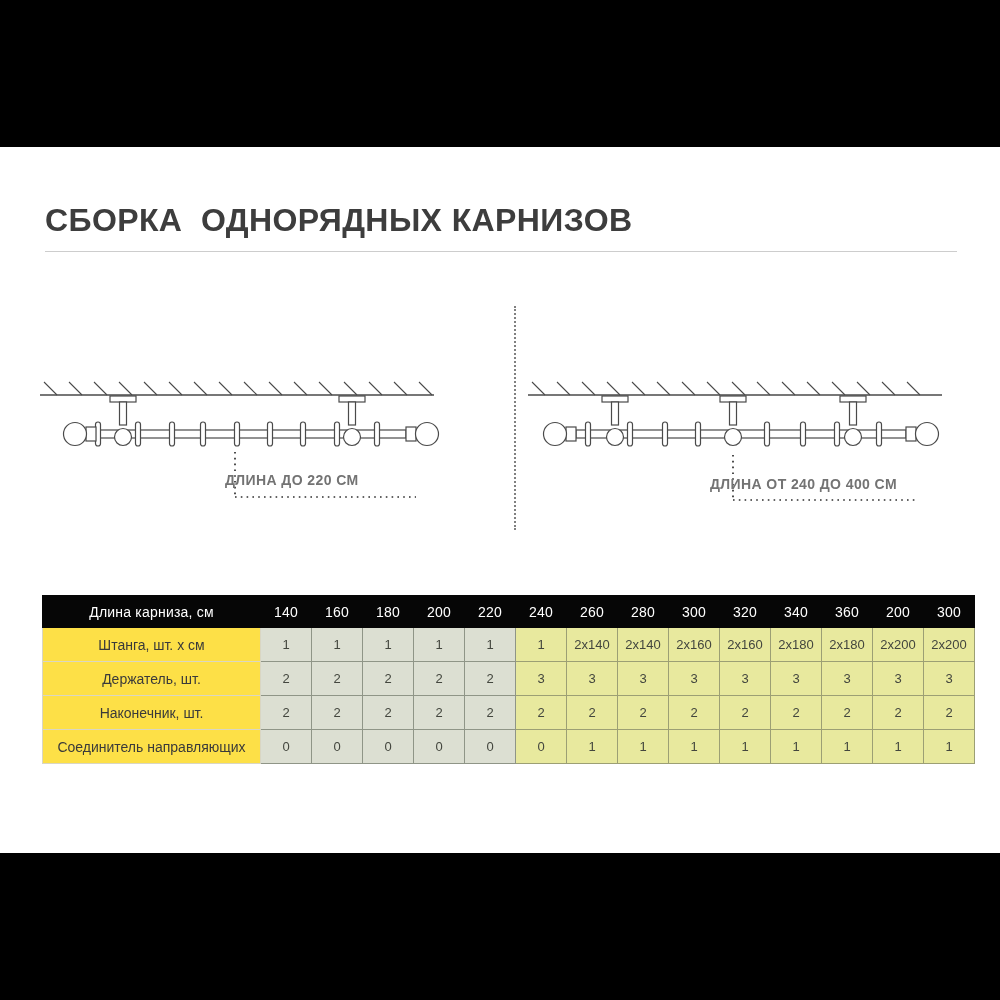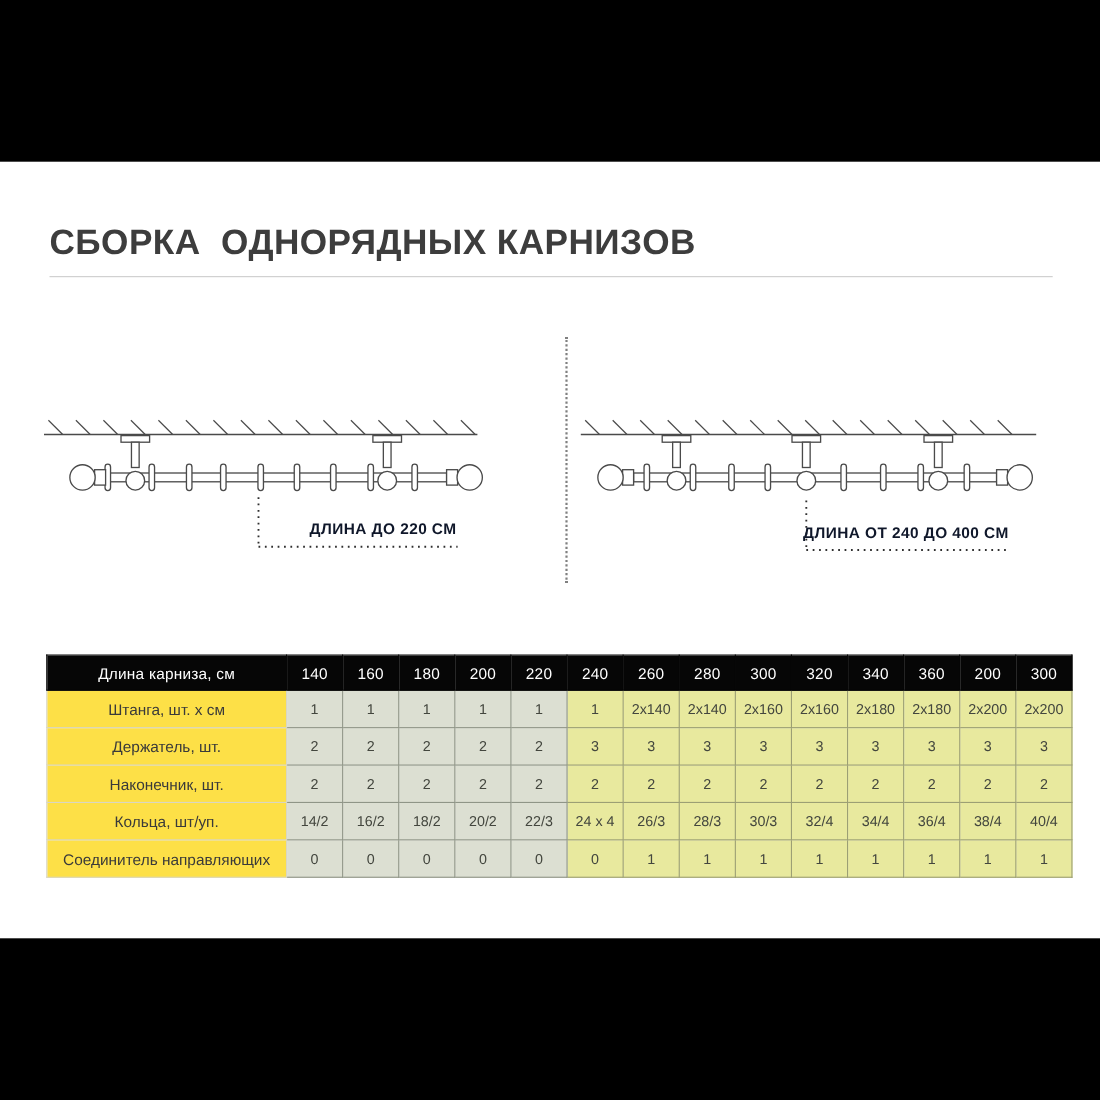--- a/index.html
+++ b/index.html
@@ -14,22 +14,22 @@
          color:#3d3d3d;letter-spacing:0.4px;white-space:pre;}
   .rule{position:absolute;left:45px;top:251px;width:912px;height:1px;background:#cdcdcd;}
 
   .divider{position:absolute;left:514px;top:306px;height:224px;width:0;
            border-left:2px dotted #808080;}
 
   svg.diagram{position:absolute;overflow:visible;}
   #svg-left{left:30px;top:300px;}
   #svg-right{left:515px;top:300px;}
 
-  .dim-label{position:absolute;font-size:14px;font-weight:700;color:#0f172a;
-             letter-spacing:0.4px;text-align:right;}
+  .dim-label{position:absolute;font-size:14px;font-weight:700;color:#737373;
+             letter-spacing:0.4px;text-align:left;}
   #dim-left{left:225px;top:472px;width:190px;}
   #dim-right{left:710px;top:476px;width:207px;}
 
   table.parts{position:absolute;left:42px;top:595px;border-collapse:collapse;
               table-layout:fixed;padding-left:48px;}
   .parts th,.parts td{padding:0;text-align:center;font-weight:400;}
   .parts thead th{background:#060606;color:#ffffff;border:1px solid #060606;
                   height:31px;font-size:14px;letter-spacing:0.2px;}
   .parts th.corner{width:217px;}
   .parts th.colhead{width:50px;}
@@ -234,37 +234,20 @@
           <td class="vb">2</td>
           <td class="vb">2</td>
           <td class="vb">2</td>
           <td class="vb">2</td>
           <td class="vb">2</td>
           <td class="vb">2</td>
           <td class="vb">2</td>
           <td class="vb">2</td>
         </tr>
         <tr>
-          <td class="rowlabel">Кольца, шт/уп.</td>
-          <td class="va">14/2</td>
-          <td class="va">16/2</td>
-          <td class="va">18/2</td>
-          <td class="va">20/2</td>
-          <td class="va">22/3</td>
-          <td class="vb">24 x 4</td>
-          <td class="vb">26/3</td>
-          <td class="vb">28/3</td>
-          <td class="vb">30/3</td>
-          <td class="vb">32/4</td>
-          <td class="vb">34/4</td>
-          <td class="vb">36/4</td>
-          <td class="vb">38/4</td>
-          <td class="vb">40/4</td>
-        </tr>
-        <tr>
           <td class="rowlabel">Соединитель направляющих</td>
           <td class="va">0</td>
           <td class="va">0</td>
           <td class="va">0</td>
           <td class="va">0</td>
           <td class="va">0</td>
           <td class="vb">0</td>
           <td class="vb">1</td>
           <td class="vb">1</td>
           <td class="vb">1</td>

